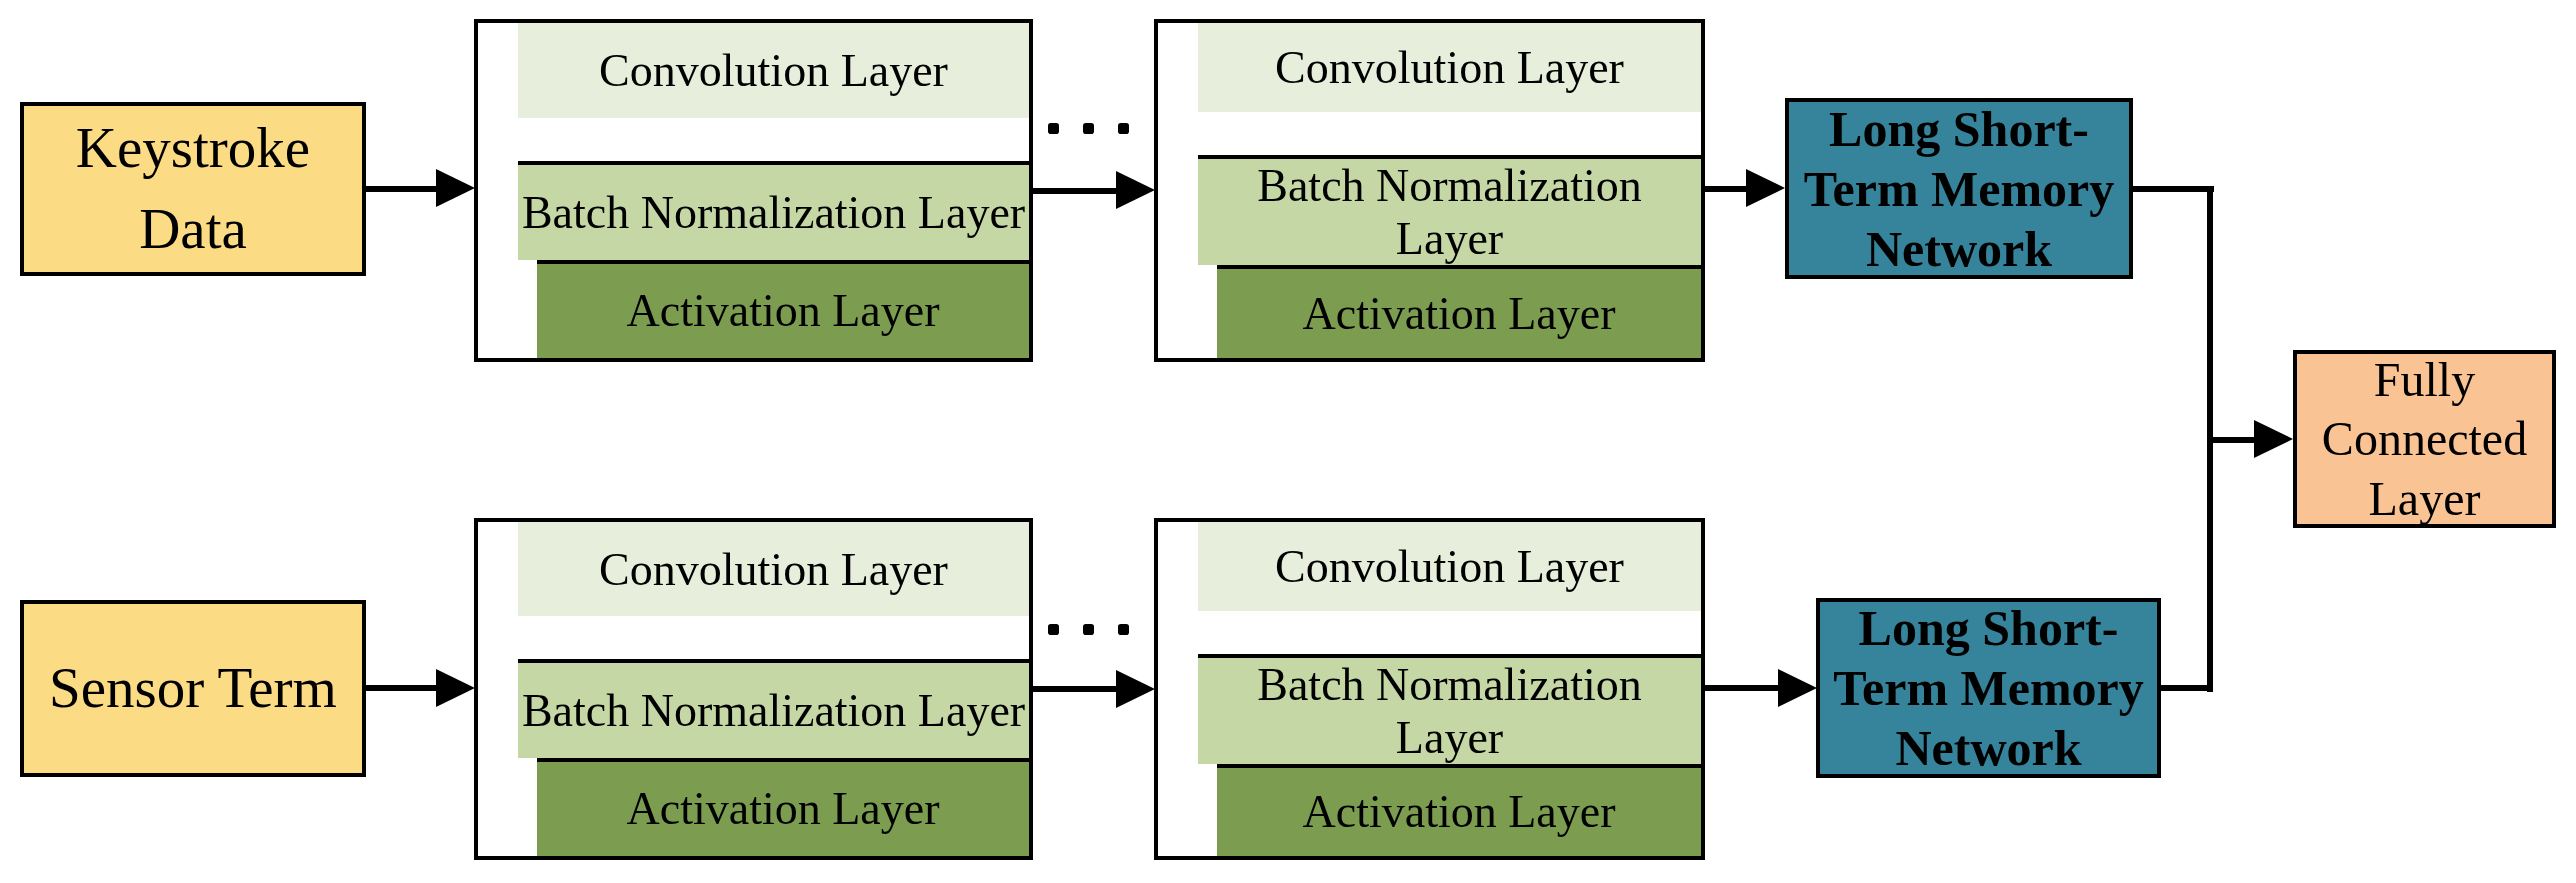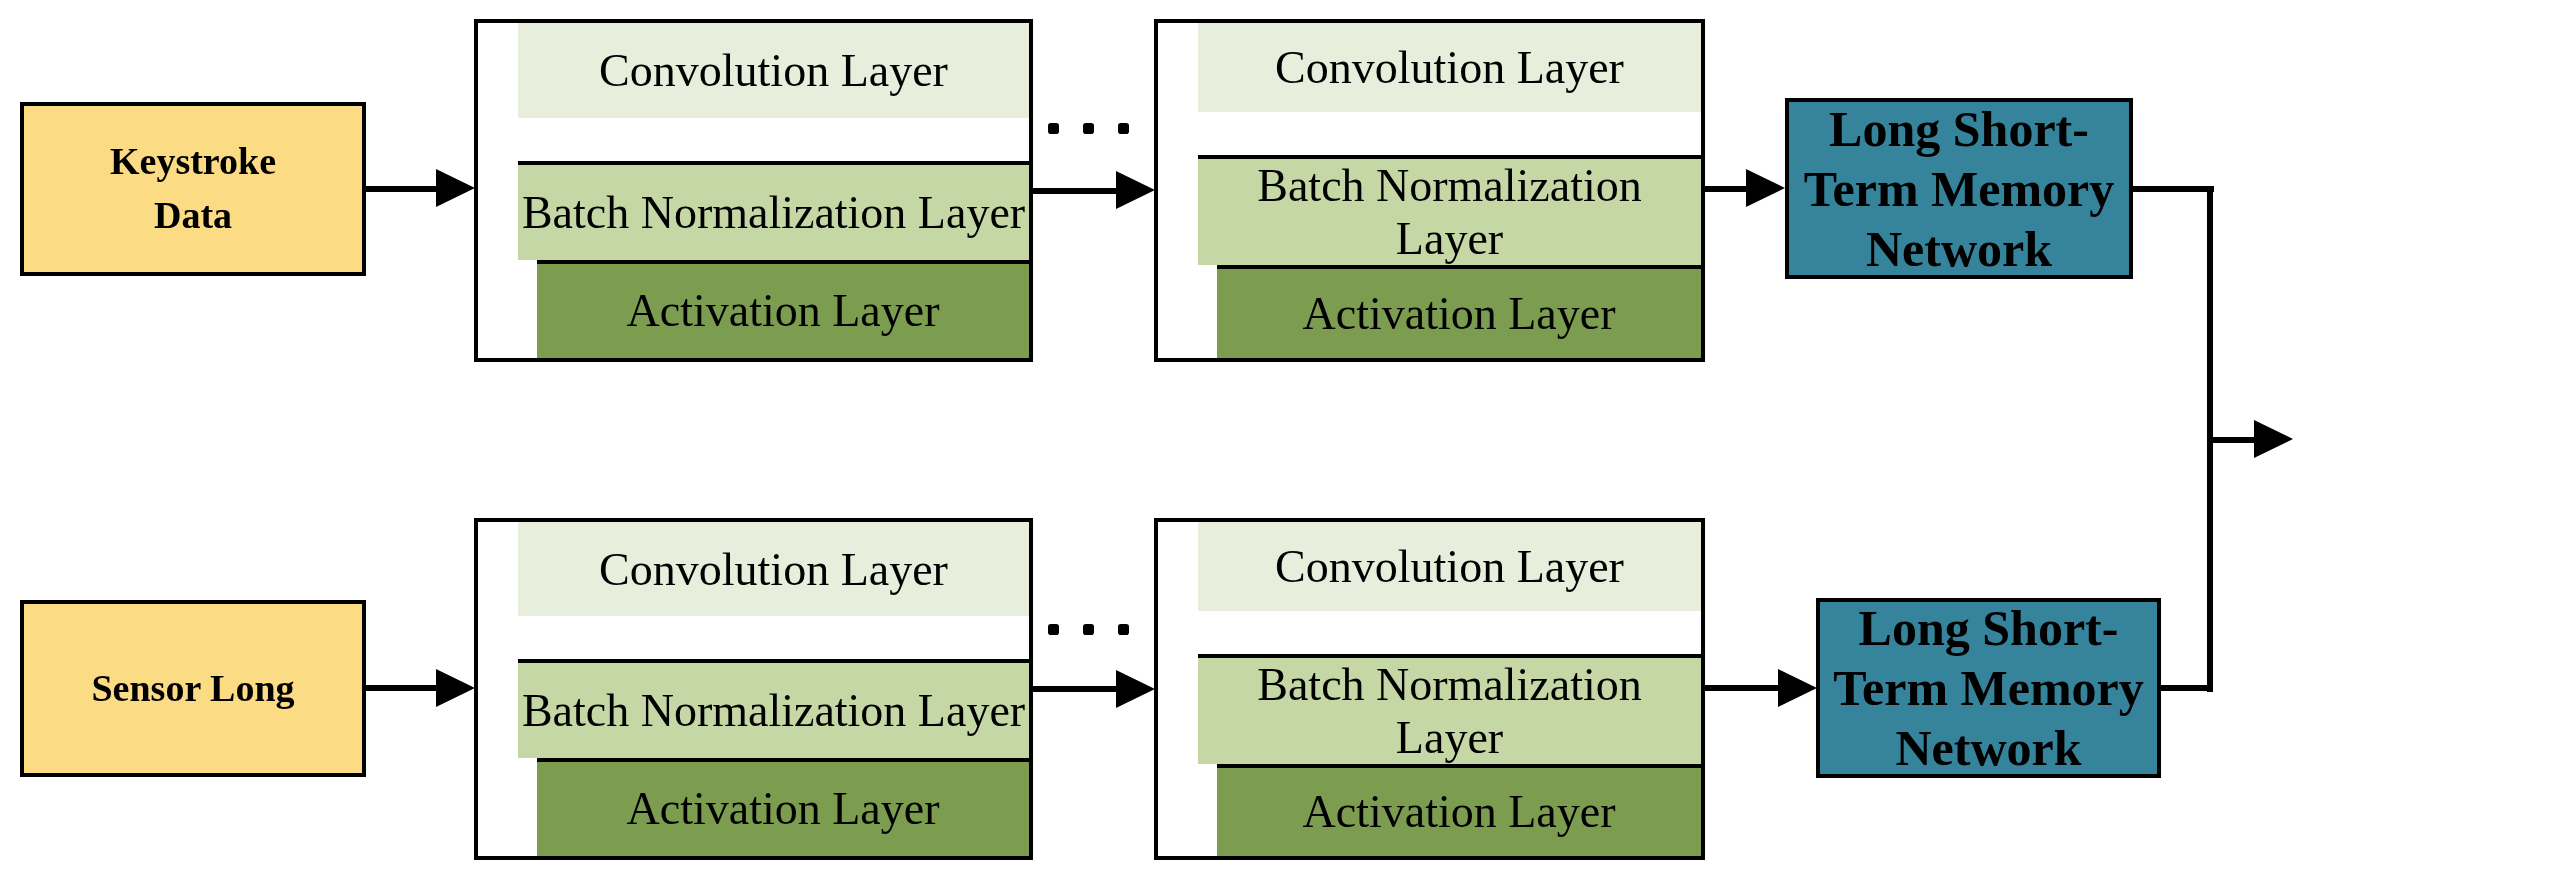--- a/index.html
+++ b/index.html
@@ -14,21 +14,21 @@
   .box {
     position: absolute;
     box-sizing: border-box;
     border: 4.6px solid var(--border);
     display: flex;
     align-items: center;
     justify-content: center;
     text-align: center;
     white-space: pre-line;
   }
-  .input-box   { background: var(--input-fill); font-size: 38px; line-height: 1.42; font-weight: bold; }
+  .input-box   { background: var(--input-fill); font-size: 57px; line-height: 1.42; }
   .lstm-box    { background: var(--lstm-fill);  font-size: 50px; line-height: 1.2; font-weight: bold;  }
   .fc-box      { background: var(--fc-fill);    font-size: 48px; line-height: 1.24; }
   .stack {
     position: absolute;
     box-sizing: border-box;
     border: 4.6px solid var(--border);
     display: flex;
     flex-direction: column;
     padding-left: 40px;
   }
@@ -112,21 +112,21 @@
 
   <div>
     <div class="hline" style="left:1705px; top:186px; width:43px;"></div>
     <div class="arrow-head" style="left:1746px; top:169px;"></div>
   </div>
 
   <div class="box lstm-box" style="left:1785px; top:98px; width:348px; height:181px;">Long Short-
 Term Memory
 Network</div>
 
-  <div class="box input-box" style="left:20px; top:600px; width:346px; height:177px;">Sensor Long</div>
+  <div class="box input-box" style="left:20px; top:600px; width:346px; height:177px;">Sensor Term</div>
 
   <div>
     <div class="hline" style="left:366px; top:685px; width:74px;"></div>
     <div class="arrow-head" style="left:436px; top:669px;"></div>
   </div>
 
   <div class="stack" style="left:474px; top:518px; width:559px; height:342px;">
     <div class="row row-conv">Convolution Layer</div>
     <div class="row row-bn">Batch Normalization Layer</div>
     <div class="row row-act">Activation Layer</div>
@@ -162,15 +162,18 @@
     <div class="hline" style="left:2133px; top:186px; width:81px;"></div>
     <div class="vline" style="left:2207px; top:186px; height:506px;"></div>
     <div class="hline" style="left:2161px; top:685px; width:52px;"></div>
   </div>
 
   <div>
     <div class="hline" style="left:2210px; top:437px; width:46px;"></div>
     <div class="arrow-head" style="left:2254px; top:420px;"></div>
   </div>
 
+  <div class="box fc-box" style="left:2293px; top:350px; width:263px; height:178px;">Fully
+Connected
+Layer</div>
 
 </div>
 
 
 </body></html>

